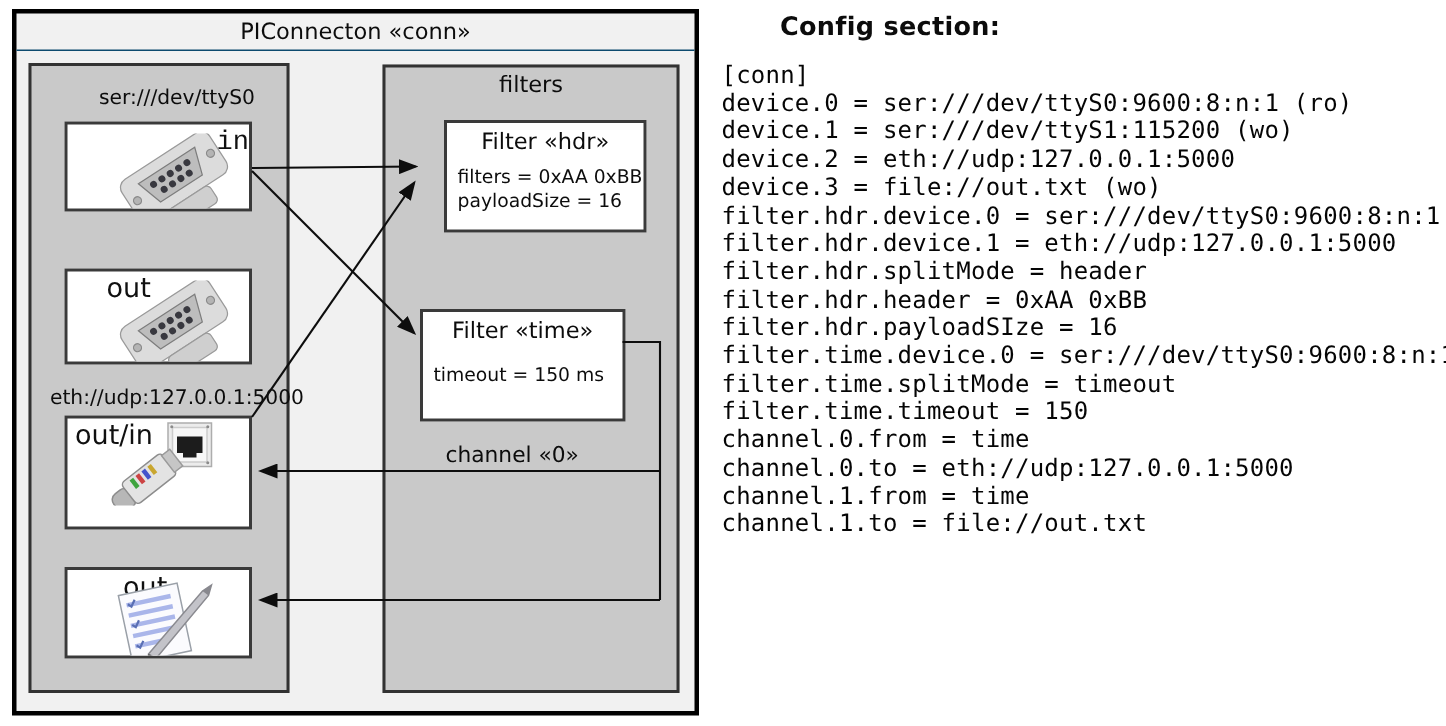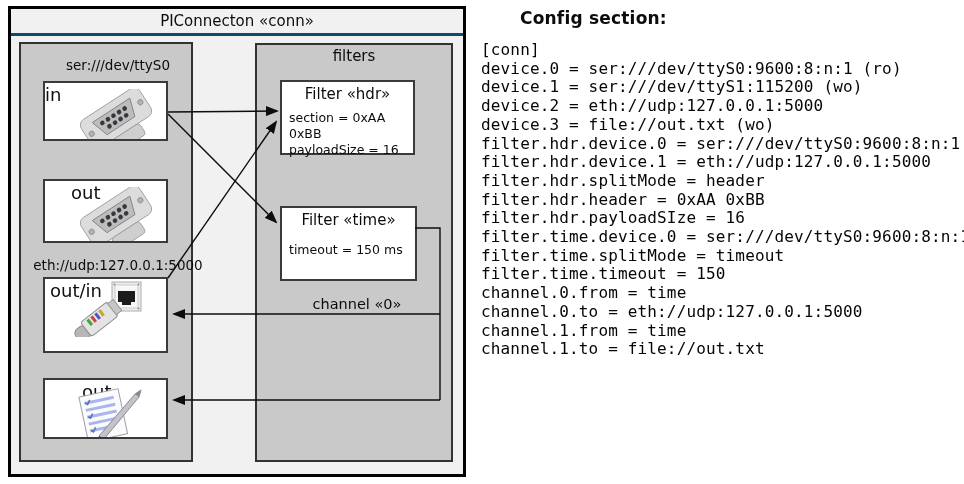--- a/index.html
+++ b/index.html
@@ -5,49 +5,49 @@
   html,body{margin:0;padding:0;}
   body{
     width:964px;height:484px;position:relative;background:#ffffff;
     font-family:"DejaVu Sans", sans-serif;color:#0c0c0c;overflow:hidden;
   }
   
   #diagram{position:absolute;left:8px;top:6px;width:458px;height:471px;}
   .outer{position:absolute;left:0;top:0;width:458px;height:471px;
          background:#f1f1f1;border:3px solid #000;box-sizing:border-box;}
   .title{position:absolute;left:3px;right:3px;top:3px;height:24px;line-height:24px;
-         text-align:center;font-size:15px;border-bottom:3px solid #0c4a6e;}
+         text-align:center;font-size:15px;border-bottom:1px solid #0c4a6e;}
   .gbox{position:absolute;background:#c9c9c9;border:2px solid #323232;box-sizing:border-box;}
   .devices-box{left:11px;top:36px;width:174px;height:420px;}
   .filters-box{left:247px;top:37px;width:198px;height:419px;}
   .filters-label{position:absolute;left:247px;top:41px;width:198px;text-align:center;font-size:15px;}
   .dev-label{position:absolute;left:11px;width:174px;text-align:center;font-size:13.5px;margin-left:12px;}
   #dlabel0{top:51px}#dlabel1{top:151px}#dlabel2{top:251px}#dlabel3{top:351px}
   .dev-box{position:absolute;left:35px;width:125px;background:#fff;
            border:2px solid #3a3a3a;box-sizing:border-box;overflow:hidden;}
   #dev0{top:75px;height:60px}#dev1{top:173px;height:64px}
   #dev2{top:271px;height:76px}#dev3{top:372px;height:61px}
   .port{position:absolute;top:1px;font-size:18px;line-height:22px;color:#101010;}
-  #dev0 .port{left:0;right:0;text-align:left;}
+  #dev0 .port{left:0;right:0;text-align:right;font-family:Liberation Mono, monospace;}
   #dev1 .port{left:26px;}
   #dev2 .port{left:5px;}
   #dev3 .port{left:37px;}
   .icon{position:absolute;}
   .serial{right:0px;top:6px;width:100px;height:58px;}
   .eth{left:0px;top:0px;width:121px;height:58px;}
   .notepad{left:18px;top:4px;width:92px;height:56px;}
   .filter{position:absolute;left:272px;width:135px;height:75px;background:#fff;
           border:2px solid #3a3a3a;box-sizing:border-box;}
-  #filter-hdr{top:74px;}
+  #filter-hdr{top:74px;margin-left:16px;}
   #filter-time{top:185px;width:137px;margin-top:15px;}
   .filter-title{text-align:center;font-size:15px;margin-top:3px;}
   .filter-attrs{margin-top:7px;}
   #filter-time .filter-attrs{margin-top:13px;}
   .filter-attr{font-size:12.5px;margin-left:7px;line-height:16px;}
-  .channel-label{position:absolute;width:120px;text-align:center;font-size:14.5px;}
+  .channel-label{position:absolute;width:120px;text-align:left;font-size:14.5px;}
   #ch0-label{left:289px;top:290px;}
   #ch1-label{left:289px;top:376px;}
   #wires{position:absolute;left:0;top:0;width:458px;height:471px;pointer-events:none;}
   
   .config-heading{position:absolute;left:484px;top:8px;font-size:17px;font-weight:bold;
                   letter-spacing:0.2px;margin-left:36px;}
   .config-lines{position:absolute;left:481px;top:41px;white-space:pre;
                 font-family:"DejaVu Sans Mono", monospace;font-size:16px;
                 line-height:18.7px;letter-spacing:0.15px;color:#050505;}
 </style>
@@ -147,21 +147,21 @@
       </g>
       <path d="M36 52 L72 10 L78 6 L76 13 L41 55 z" fill="#c3c3c9" stroke="#8a8a90"></path>
       <path d="M36 52 L41 55 L34 57 z" fill="#4a4a4a"></path>
       <path d="M72 10 L78 6 L76 13 z" fill="#88888e"></path>
     </svg>
   </div>
 
   <div class="filter" id="filter-hdr">
     <div class="filter-title">Filter «hdr»</div>
     <div class="filter-attrs">
-      <div class="filter-attr">section = 0xAA 0xBB</div>
+      <div class="filter-attr">filters = 0xAA 0xBB</div>
       <div class="filter-attr">payloadSize = 16</div>
     </div>
   </div>
 
   <div class="filter" id="filter-time">
     <div class="filter-title">Filter «time»</div>
     <div class="filter-attrs">
       <div class="filter-attr">timeout = 150 ms</div>
     </div>
   </div>

